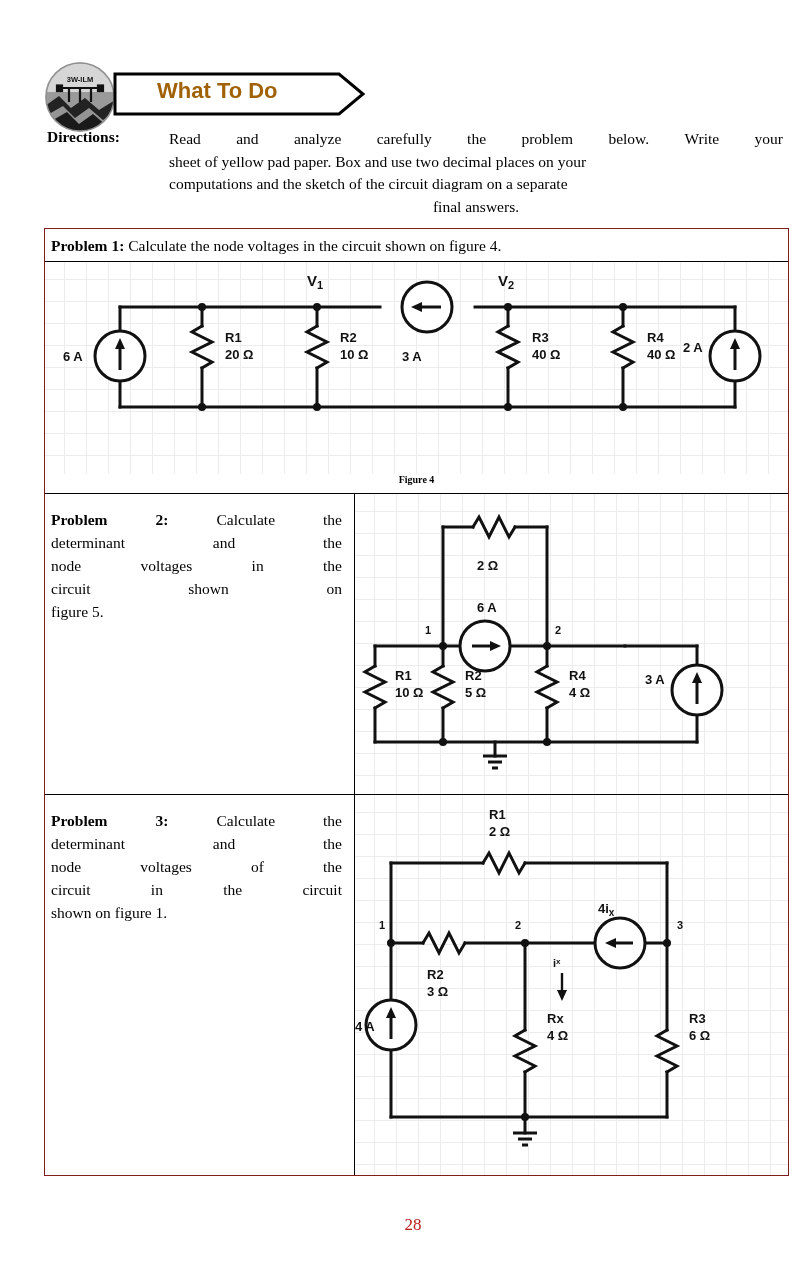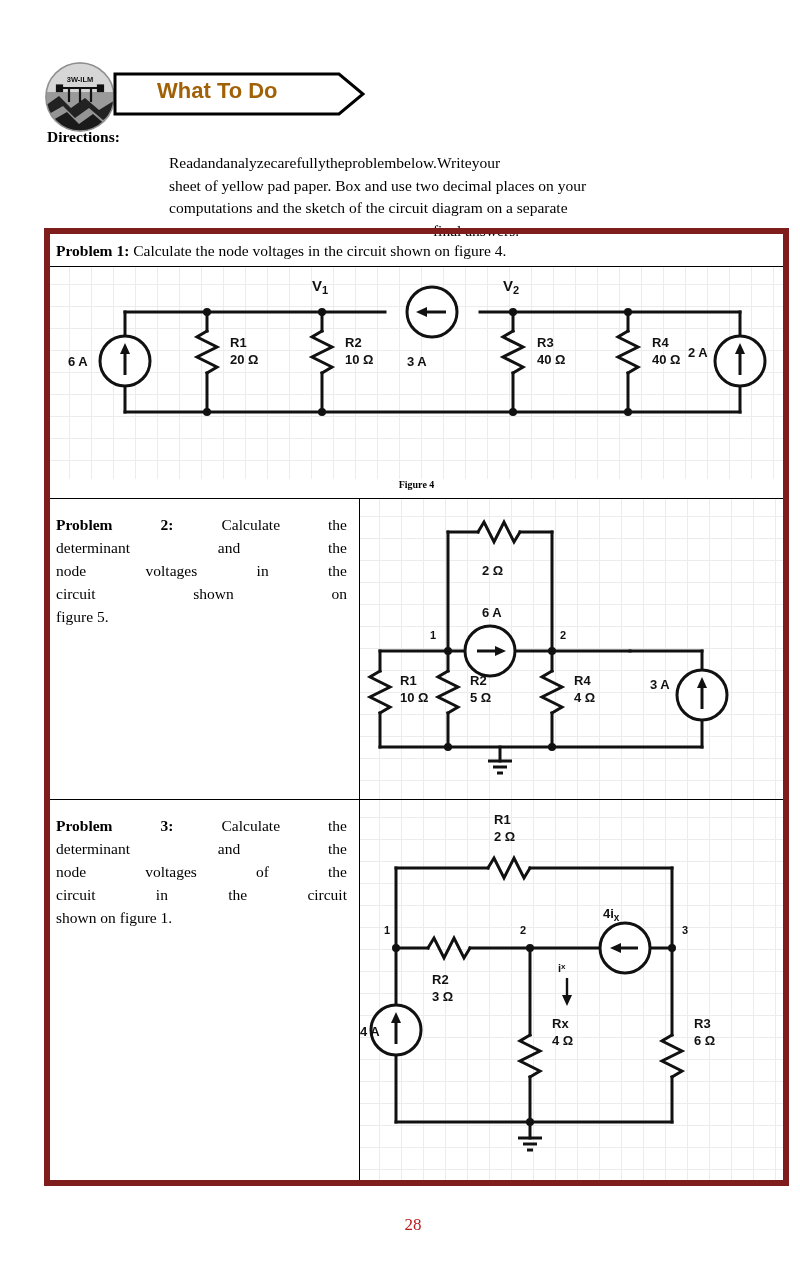--- a/index.html
+++ b/index.html
@@ -80,21 +80,21 @@
   .directions-body .lastline {
     text-align: center;
   }
 
   
   .tbl {
     position: absolute;
     left: 31px;
     top: 228px;
     width: 745px;
-    border: 6px solid #7f1d1d;
+    border: 1px solid #7f1d1d;
     box-sizing: border-box;
   }
   .row {
     display: flex;
     border-bottom: 1px solid #000;
     box-sizing: border-box;
   }
   .row.last { border-bottom: none; }
 
   .cell-full {
@@ -212,21 +212,21 @@
         <path d="M2 2 L226 2 L250 22 L226 42 L2 42 Z" fill="#ffffff" stroke="#000000" stroke-width="3"></path>
       </svg>
     </div>
 
     <div class="banner-title">What To Do</div>
   </div>
 
   <div class="directions-label">Directions:</div>
   <div class="directions-body">
     <div>
-      <span style="display:flex;justify-content:flex-start;margin-top:24px;">
+      <span style="display:flex;justify-content:space-between;">
         <span>Read</span>
           <span>and</span>
           <span>analyze</span>
           <span>carefully</span>
           <span>the</span>
         <span>problem</span>
           <span>below.</span>
           <span>Write</span>
           <span>your</span>
       </span>

